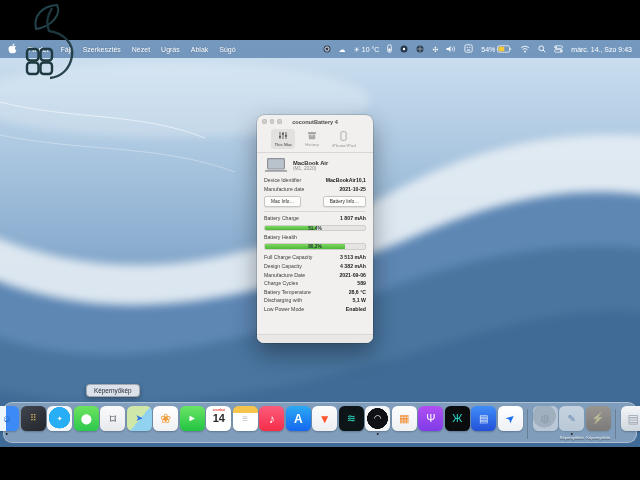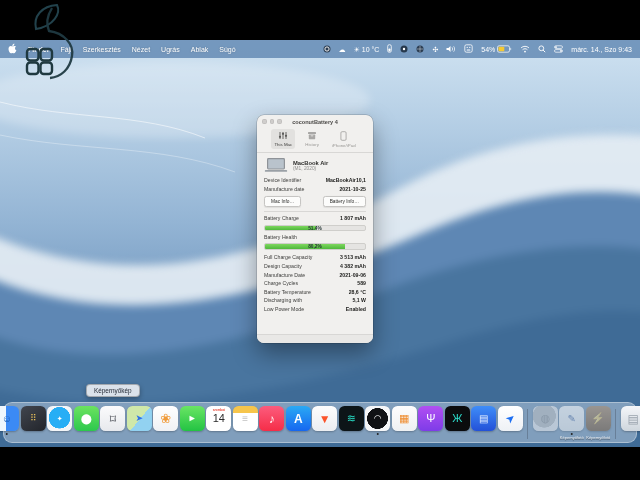--- a/index.html
+++ b/index.html
@@ -67,21 +67,21 @@
   .dock-ic{width:25px;height:25px;border-radius:5.5px;display:flex;align-items:center;justify-content:center;
     box-shadow:0 1px 2px rgba(0,0,0,.25);overflow:hidden;position:relative;}
   .dock-ic .g{line-height:1;}
   .dock-ic.dim{opacity:.55;filter:saturate(.5);}
   .run-dot{position:absolute;left:50%;bottom:-4px;width:2.5px;height:2.5px;border-radius:50%;
     background:#222;transform:translateX(-50%);}
   .dock-label{position:absolute;left:50%;bottom:-9px;transform:translateX(-50%);
     font-size:4px;color:#f2f5f8;text-shadow:0 1px 1px rgba(0,0,0,.6);white-space:nowrap;}
   .dock-sep{width:1px;height:30px;background:rgba(60,70,85,.35);margin:0 3px;flex:0 0 auto;align-self:center;}
   .cal-top{position:absolute;top:1.5px;left:0;right:0;text-align:center;font-size:3px;color:#e8493a;font-weight:bold;}
-  .cal-num{position:absolute;top:6px;left:0;right:0;text-align:center;font-size:11px;color:#2b2b2b;font-weight:400;}
+  .cal-num{position:absolute;top:6px;left:0;right:0;text-align:center;font-size:11px;color:#2b2b2b;font-weight:700;}
 </style>
 </head>
 <body>
 
 <div id="screen">
 
   <div id="wallpaper">
     <svg id="waves" width="660" height="427" viewBox="0 0 660 427">
       <path d="M0,205 C150,268 290,222 410,158 C490,115 570,100 660,106 L660,427 L0,427 Z" fill="#e6edf4" opacity="0.9"></path>
       <path d="M0,248 C145,308 305,258 435,202 C525,164 595,156 660,166 L660,427 L0,427 Z" fill="#5e87b4"></path>

